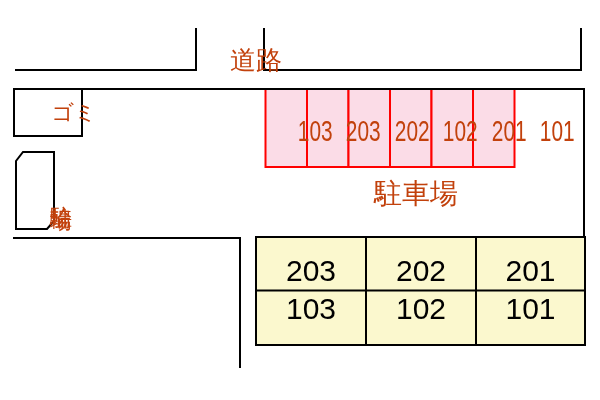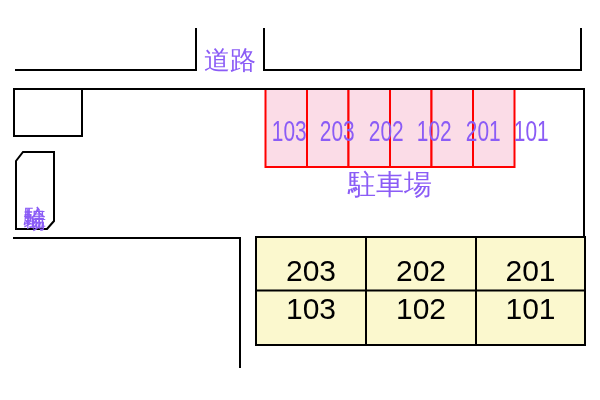--- a/index.html
+++ b/index.html
@@ -1,21 +1,21 @@
 <!DOCTYPE html>
 <html><head>
 <meta charset="utf-8">
 <style>
   html,body{margin:0;padding:0;background:#fff;}
   #stage{
     position:relative;width:600px;height:400px;background:#ffffff;overflow:hidden;
     font-family:"Liberation Sans","DejaVu Sans",sans-serif;color:#000;
   }
   #shapes{position:absolute;left:0;top:0;}
-  .t{position:absolute;color:#8b5cf6;}
+  .t{position:absolute;color:#c2410c;padding-left:26px;}
   .road-label{
     left:196px;top:44px;width:68px;height:32px;
     display:flex;align-items:center;justify-content:center;
     font-size:26px;
   }
   .garbage-label{
     left:14px;top:89px;width:68px;height:47px;
     display:flex;flex-direction:column;align-items:center;justify-content:center;
     font-size:22px;line-height:22px;text-align:center;
   }
@@ -29,21 +29,21 @@
     left:265px;top:89px;width:250px;height:78px;
     display:flex;
   }
   .parking-space{
     flex:1;display:flex;align-items:center;justify-content:center;
     padding-top:6px;box-sizing:border-box;
     font-size:29px;
   }
   .parking-space span{display:inline-block;transform:scaleX(0.72);transform-origin:center;white-space:nowrap;}
   .parking-label{
-    left:340px;top:171px;width:100px;height:28px;
+    left:340px;top:180px;width:100px;height:28px;
     display:flex;align-items:center;justify-content:center;
     font-size:28px;
   }
   .room{
     position:absolute;display:flex;justify-content:center;
     font-size:30px;box-sizing:border-box;
   }
   .room.top{top:239px;height:49px;align-items:flex-end;}
   .room.bottom{top:292px;height:30px;align-items:flex-start;}
   .c1{left:256px;width:110px;}
@@ -83,20 +83,21 @@
 
     <g>
       <rect x="256" y="237" width="329" height="108" stroke="#000000" stroke-width="2" fill="#FBF8CE"></rect>
       <path d="M366,237 V345 M476,237 V345 M256,290.5 H585" fill="none" stroke="#000000" stroke-width="2"></path>
     </g>
   </svg>
 
   <div class="t road-label">道路</div>
 
   <div class="t garbage-label">
+    <div>ゴミ</div>
   </div>
 
   <div class="t bicycle-label">駐輪場</div>
 
   <div class="t parking-row">
     <div class="parking-space">
         <span>103</span>
       </div>
     <div class="parking-space">
         <span>203</span>

